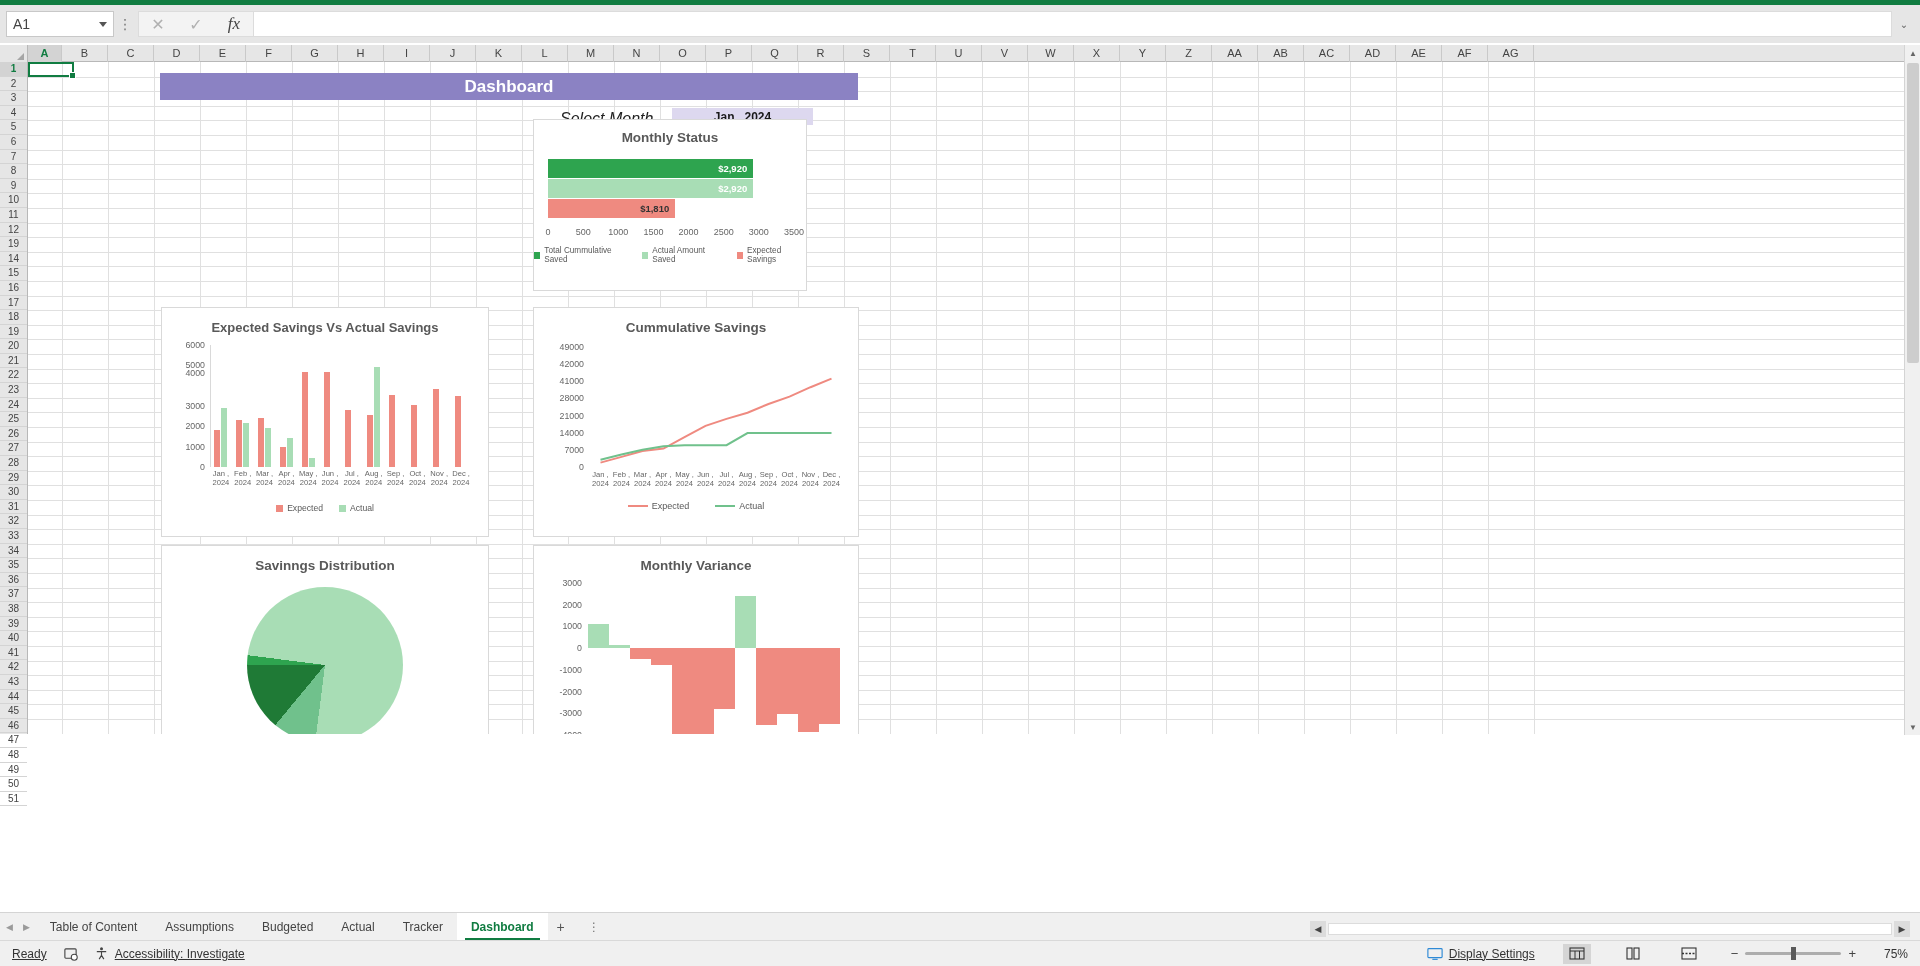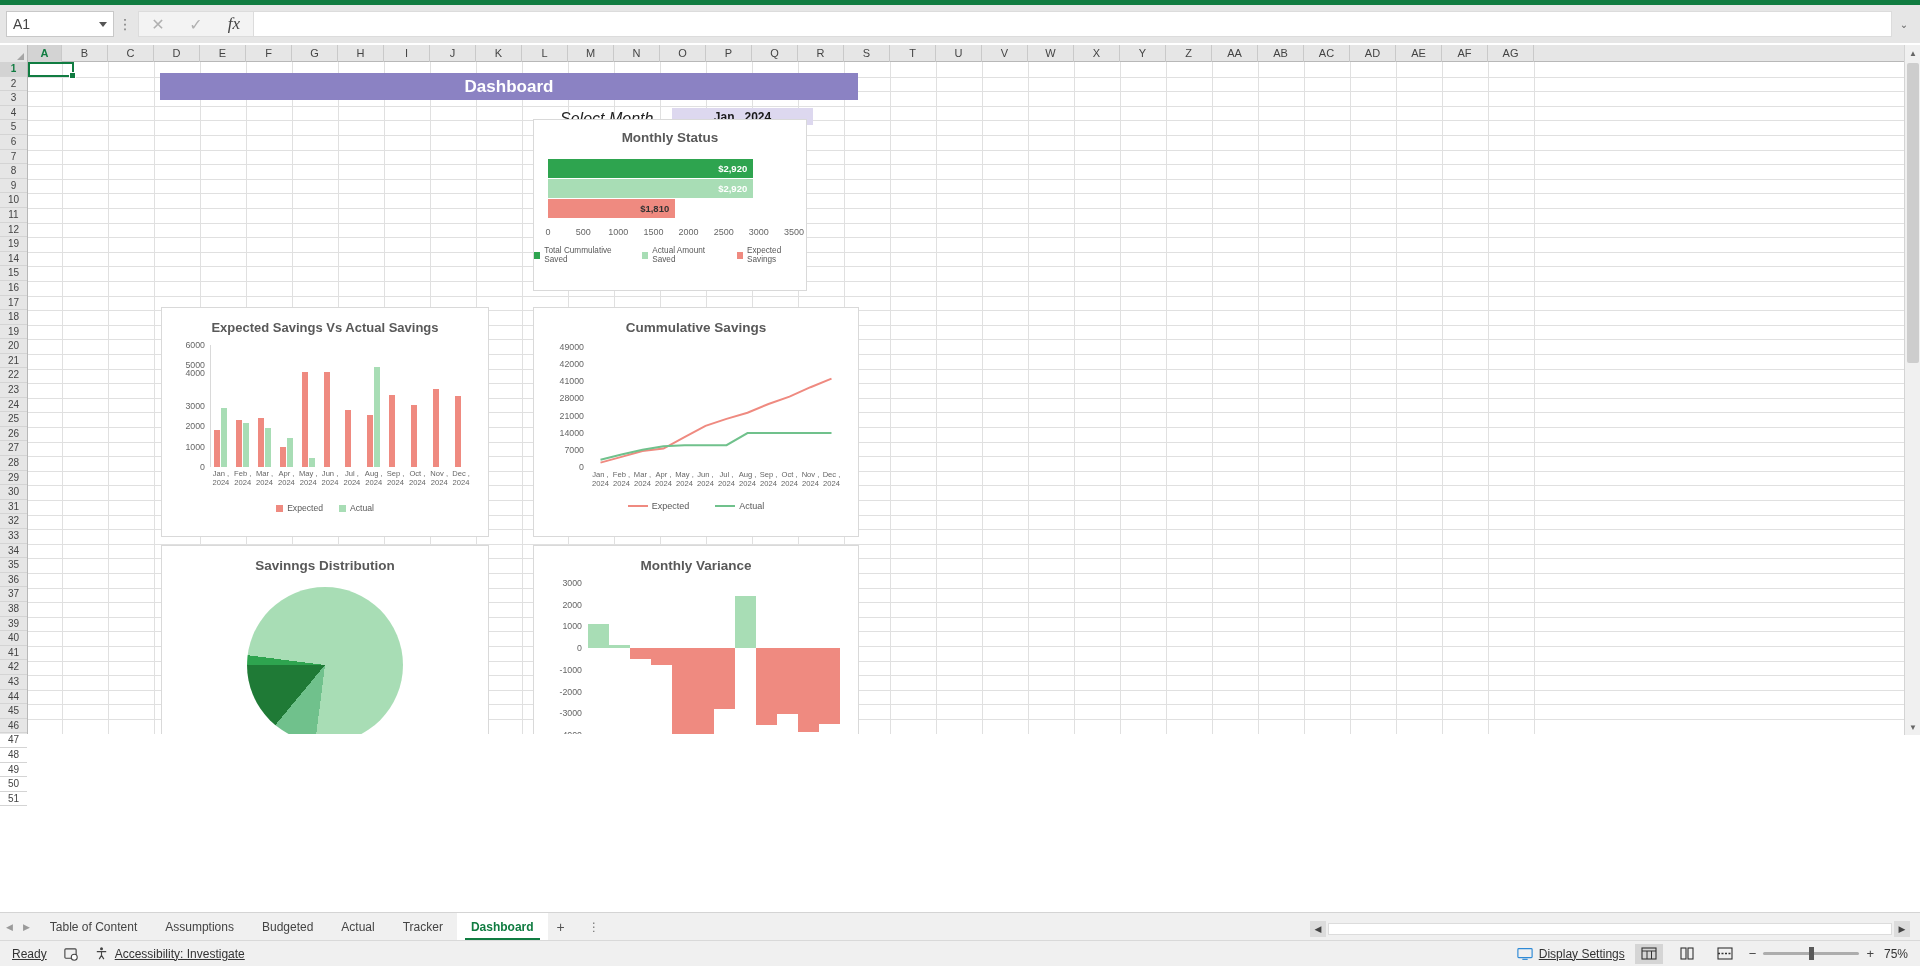--- a/index.html
+++ b/index.html
@@ -206,21 +206,21 @@
   .hs-arrow { width: 16px; height: 16px; display: flex; align-items: center; justify-content: center; color: #444; font-size: 9px; background: #dcdcdc; }
   .hs-bar { flex: 1; height: 12px; background: #ffffff; border: 1px solid #dcdcdc; margin: 0 2px; }
 
   
   .status-bar {
     position: absolute; left: 0; bottom: 0; width: 1920px; height: 26px;
     background: #f0f0f0; display: flex; align-items: center; border-top: 1px solid #d9d9d9;
     font-size: 12px; color: #333;
   }
   .sb-left { display: flex; align-items: center; gap: 16px; padding-left: 12px; }
-  .sb-right { margin-left: auto; display: flex; align-items: center; gap: 10px; padding-right: 12px; }
+  .sb-right { margin-left: auto; display: flex; align-items: center; gap: 28px; padding-right: 12px; }
   .sb-item { display: flex; align-items: center; gap: 6px; text-decoration: underline; }
   .view-btn { width: 28px; height: 20px; display: flex; align-items: center; justify-content: center; }
   .view-btn.active { background: #d5d5d5; }
   .zoom-slider { display: flex; align-items: center; gap: 7px; }
   .zs-track { width: 96px; height: 3px; background: #adadad; position: relative; border-radius: 2px; }
   .zs-thumb { position: absolute; left: 46px; top: -5px; width: 5px; height: 13px; background: #5a5a5a; }
   .zs-sign { font-size: 13px; color: #444; }
 </style>
 </head>
 <body>

